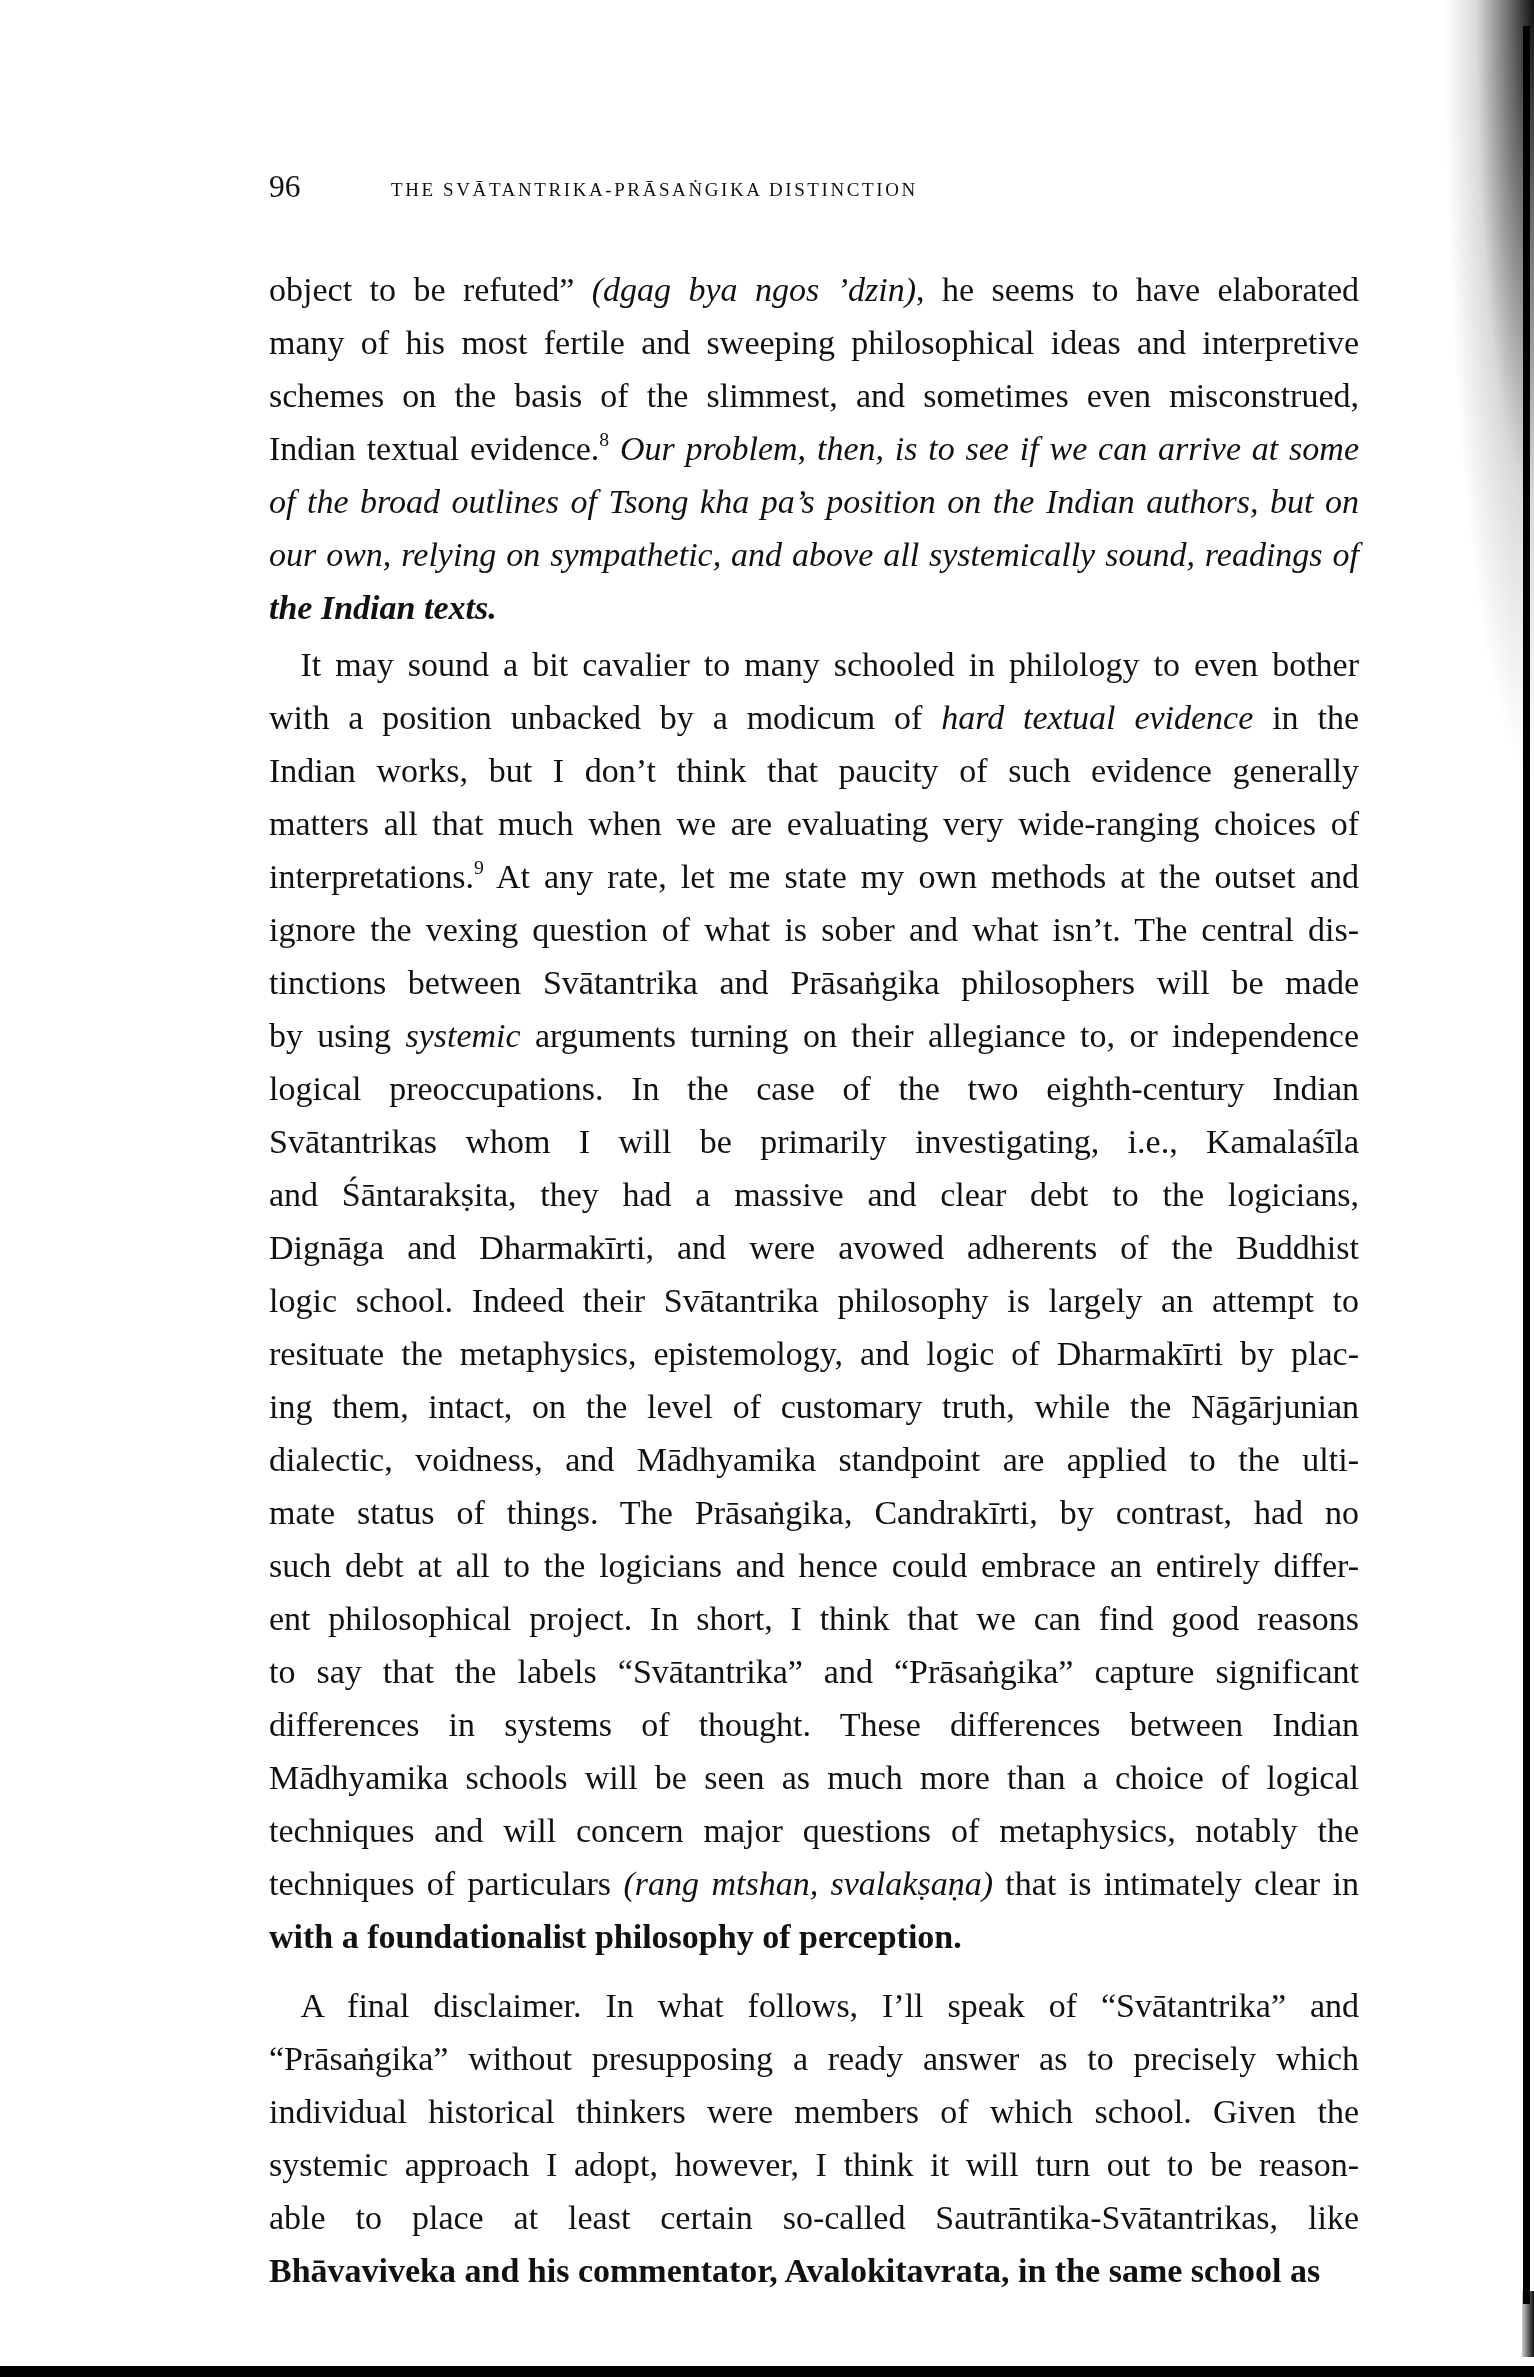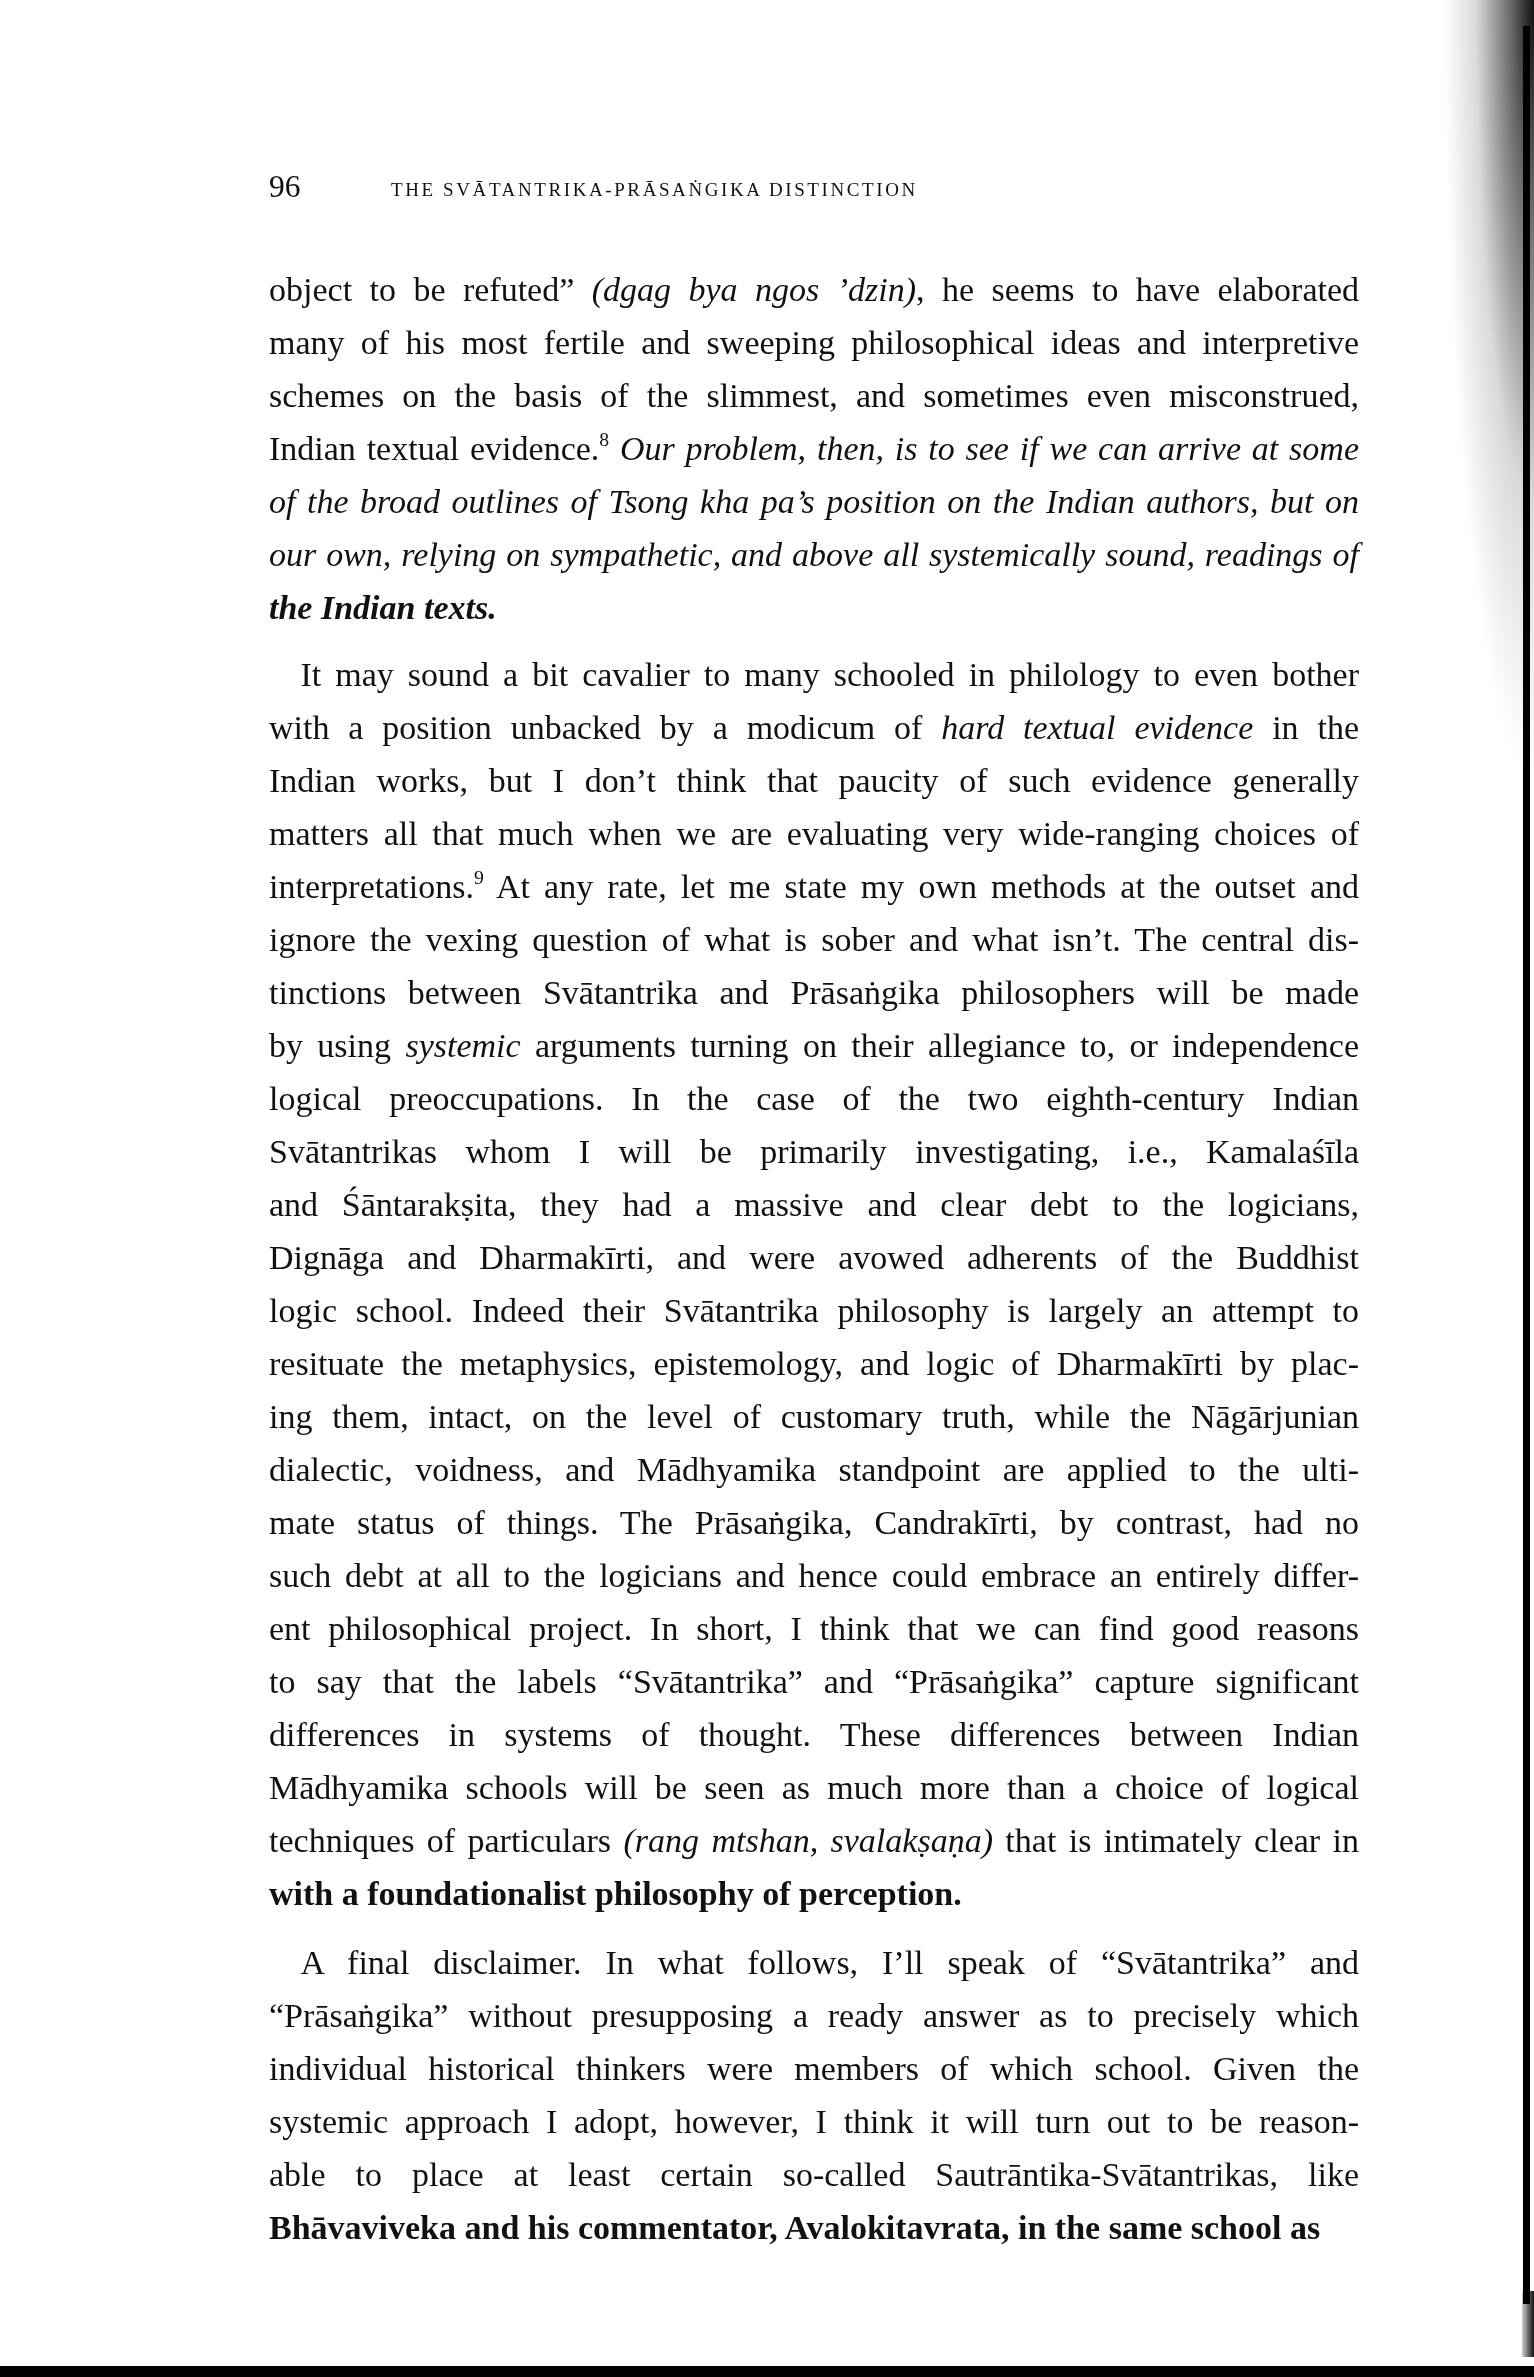--- a/index.html
+++ b/index.html
@@ -31,21 +31,21 @@
   <div class="body-text" id="body-text">
       <div>
         <span class="line"><span>object to be refuted” </span><i>(dgag bya ngos ’dzin)</i><span>, he seems to have elaborated</span></span>
         <span class="line"><span>many of his most fertile and sweeping philosophical ideas and interpretive</span></span>
         <span class="line"><span>schemes on the basis of the slimmest, and sometimes even misconstrued,</span></span>
         <span class="line"><span>Indian textual evidence.</span><sup>8</sup><i> Our problem, then, is to see if we can arrive at some</i></span>
         <span class="line"><i>of the broad outlines of Tsong kha pa’s position on the Indian authors, but on</i></span>
         <span class="line"><i>our own, relying on sympathetic, and above all systemically sound, readings of</i></span>
         <span class="line last"><i>the Indian texts.</i></span>
       </div>
-      <div style="margin-top: 14px;">
+      <div style="margin-top: 4px;">
         <span class="line ind"><span>It may sound a bit cavalier to many schooled in philology to even bother</span></span>
         <span class="line"><span>with a position unbacked by a modicum of </span><i>hard textual evidence</i><span> in the</span></span>
         <span class="line"><span>Indian works, but I don’t think that paucity of such evidence generally</span></span>
         <span class="line"><span>matters all that much when we are evaluating very wide-ranging choices of</span></span>
         <span class="line"><span>interpretations.</span><sup>9</sup><span> At any rate, let me state my own methods at the outset and</span></span>
         <span class="line"><span>ignore the vexing question of what is sober and what isn’t. The central dis-</span></span>
         <span class="line"><span>tinctions between Svātantrika and Prāsaṅgika philosophers will be made</span></span>
         <span class="line"><span>by using </span><i>systemic</i><span> arguments turning on their allegiance to, or independence</span></span>
         <span class="line"><span>logical preoccupations. In the case of the two eighth-century Indian</span></span>
         <span class="line"><span>Svātantrikas whom I will be primarily investigating, i.e., Kamalaśīla</span></span>
@@ -54,20 +54,21 @@
         <span class="line"><span>logic school. Indeed their Svātantrika philosophy is largely an attempt to</span></span>
         <span class="line"><span>resituate the metaphysics, epistemology, and logic of Dharmakīrti by plac-</span></span>
         <span class="line"><span>ing them, intact, on the level of customary truth, while the Nāgārjunian</span></span>
         <span class="line"><span>dialectic, voidness, and Mādhyamika standpoint are applied to the ulti-</span></span>
         <span class="line"><span>mate status of things. The Prāsaṅgika, Candrakīrti, by contrast, had no</span></span>
         <span class="line"><span>such debt at all to the logicians and hence could embrace an entirely differ-</span></span>
         <span class="line"><span>ent philosophical project. In short, I think that we can find good reasons</span></span>
         <span class="line"><span>to say that the labels “Svātantrika” and “Prāsaṅgika” capture significant</span></span>
         <span class="line"><span>differences in systems of thought. These differences between Indian</span></span>
         <span class="line"><span>Mādhyamika schools will be seen as much more than a choice of logical</span></span>
+        <span class="line"><span>techniques and will concern major questions of metaphysics, notably the</span></span>
         <span class="line"><span>techniques of particulars </span><i>(rang mtshan, svalakṣaṇa)</i><span> that is intimately clear in</span></span>
         <span class="line last"><span>with a foundationalist philosophy of perception.</span></span>
       </div>
       <div style="margin-top: 16px;">
         <span class="line ind"><span>A final disclaimer. In what follows, I’ll speak of “Svātantrika” and</span></span>
         <span class="line"><span>“Prāsaṅgika” without presupposing a ready answer as to precisely which</span></span>
         <span class="line"><span>individual historical thinkers were members of which school. Given the</span></span>
         <span class="line"><span>systemic approach I adopt, however, I think it will turn out to be reason-</span></span>
         <span class="line"><span>able to place at least certain so-called Sautrāntika-Svātantrikas, like</span></span>
         <span class="line last"><span>Bhāvaviveka and his commentator, Avalokitavrata, in the same school as</span></span>

